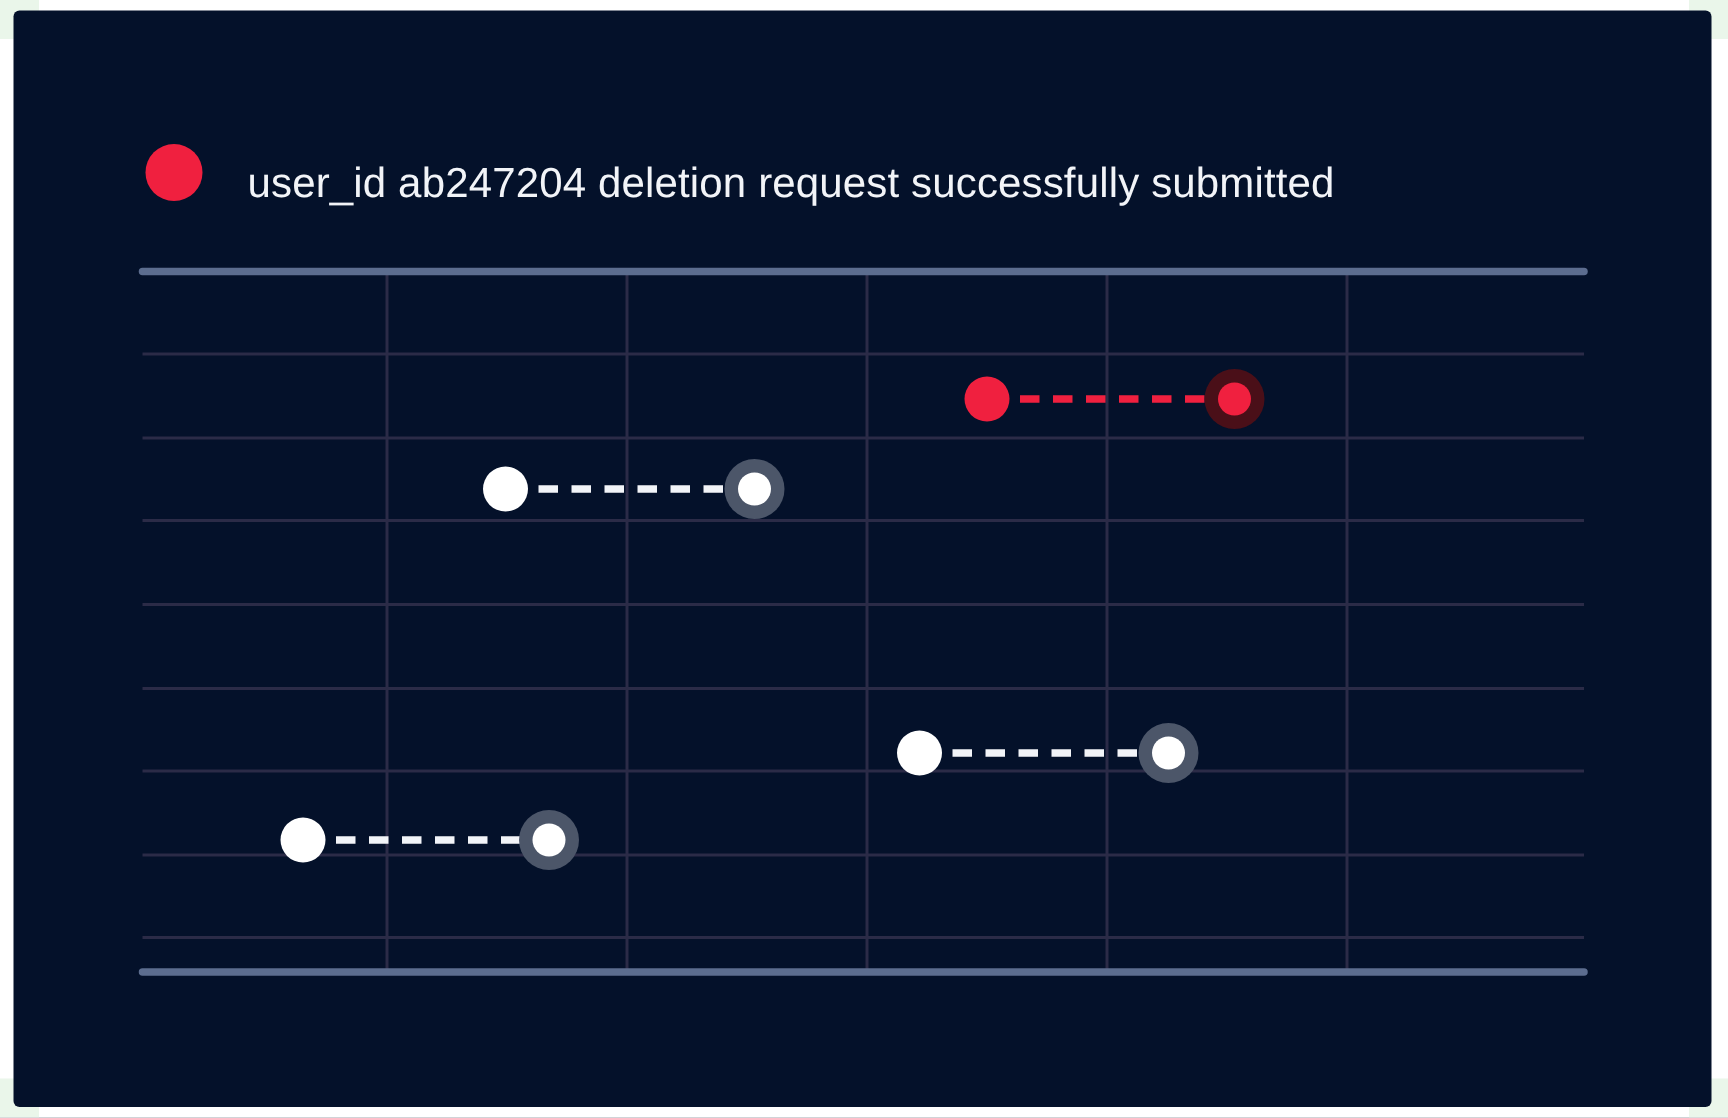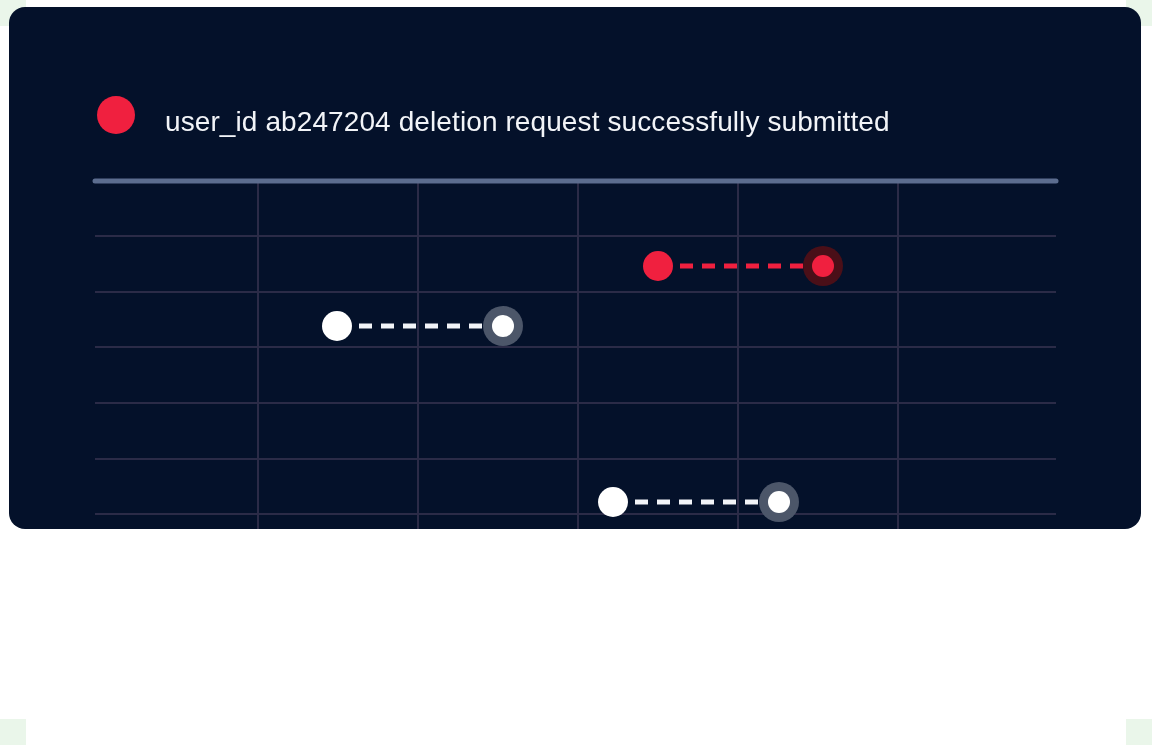--- a/index.html
+++ b/index.html
@@ -33,23 +33,23 @@
   .corner-tint.tl { left: 0; top: 0; }
   .corner-tint.tr { right: 0; top: 0; }
   .corner-tint.bl { left: 0; bottom: 0; }
   .corner-tint.br { right: 0; bottom: 0; }
 
   #card {
     position: absolute;
     left: 9px;
     top: 7px;
     width: 1132px;
-    height: 522px;
+    height: 731px;
     background: #04112a;
-    border-radius: 16px;
+    border-radius: 4px;
     overflow: hidden;
   }
 
   
   #header {
     position: absolute;
     left: 0; top: 0;
     width: 100%;
     height: 170px;
   }

